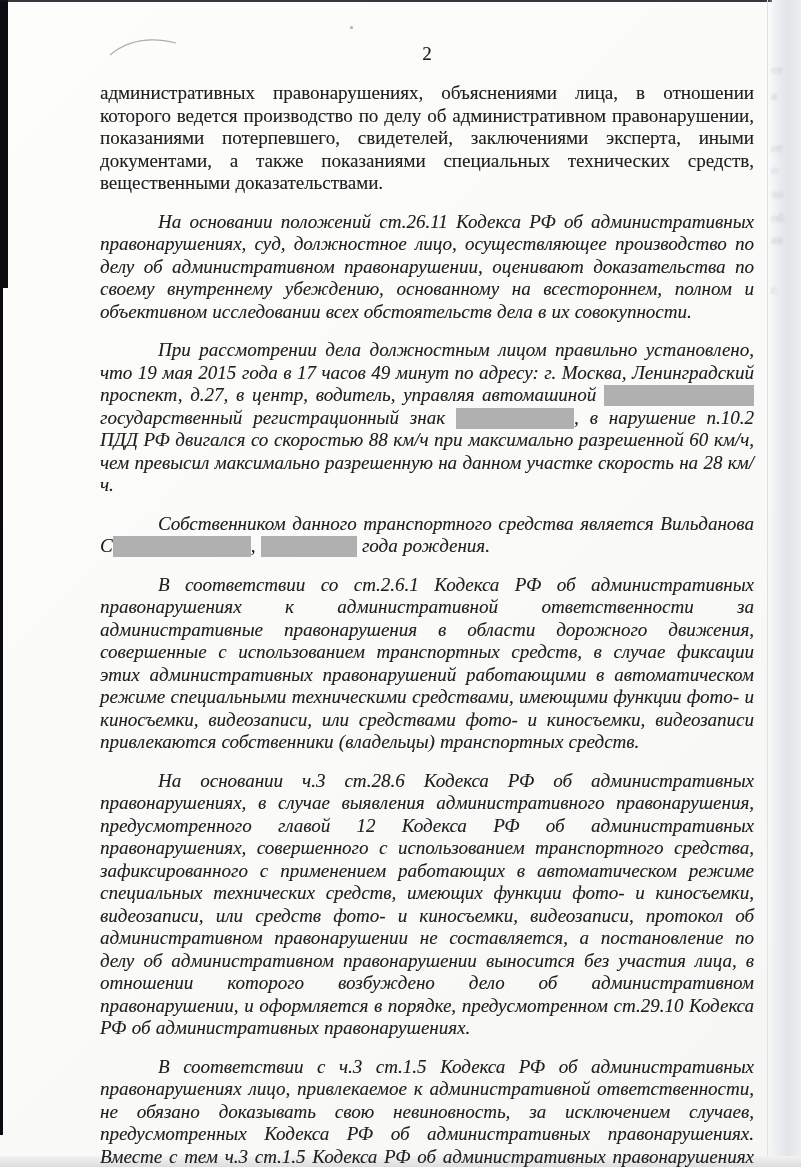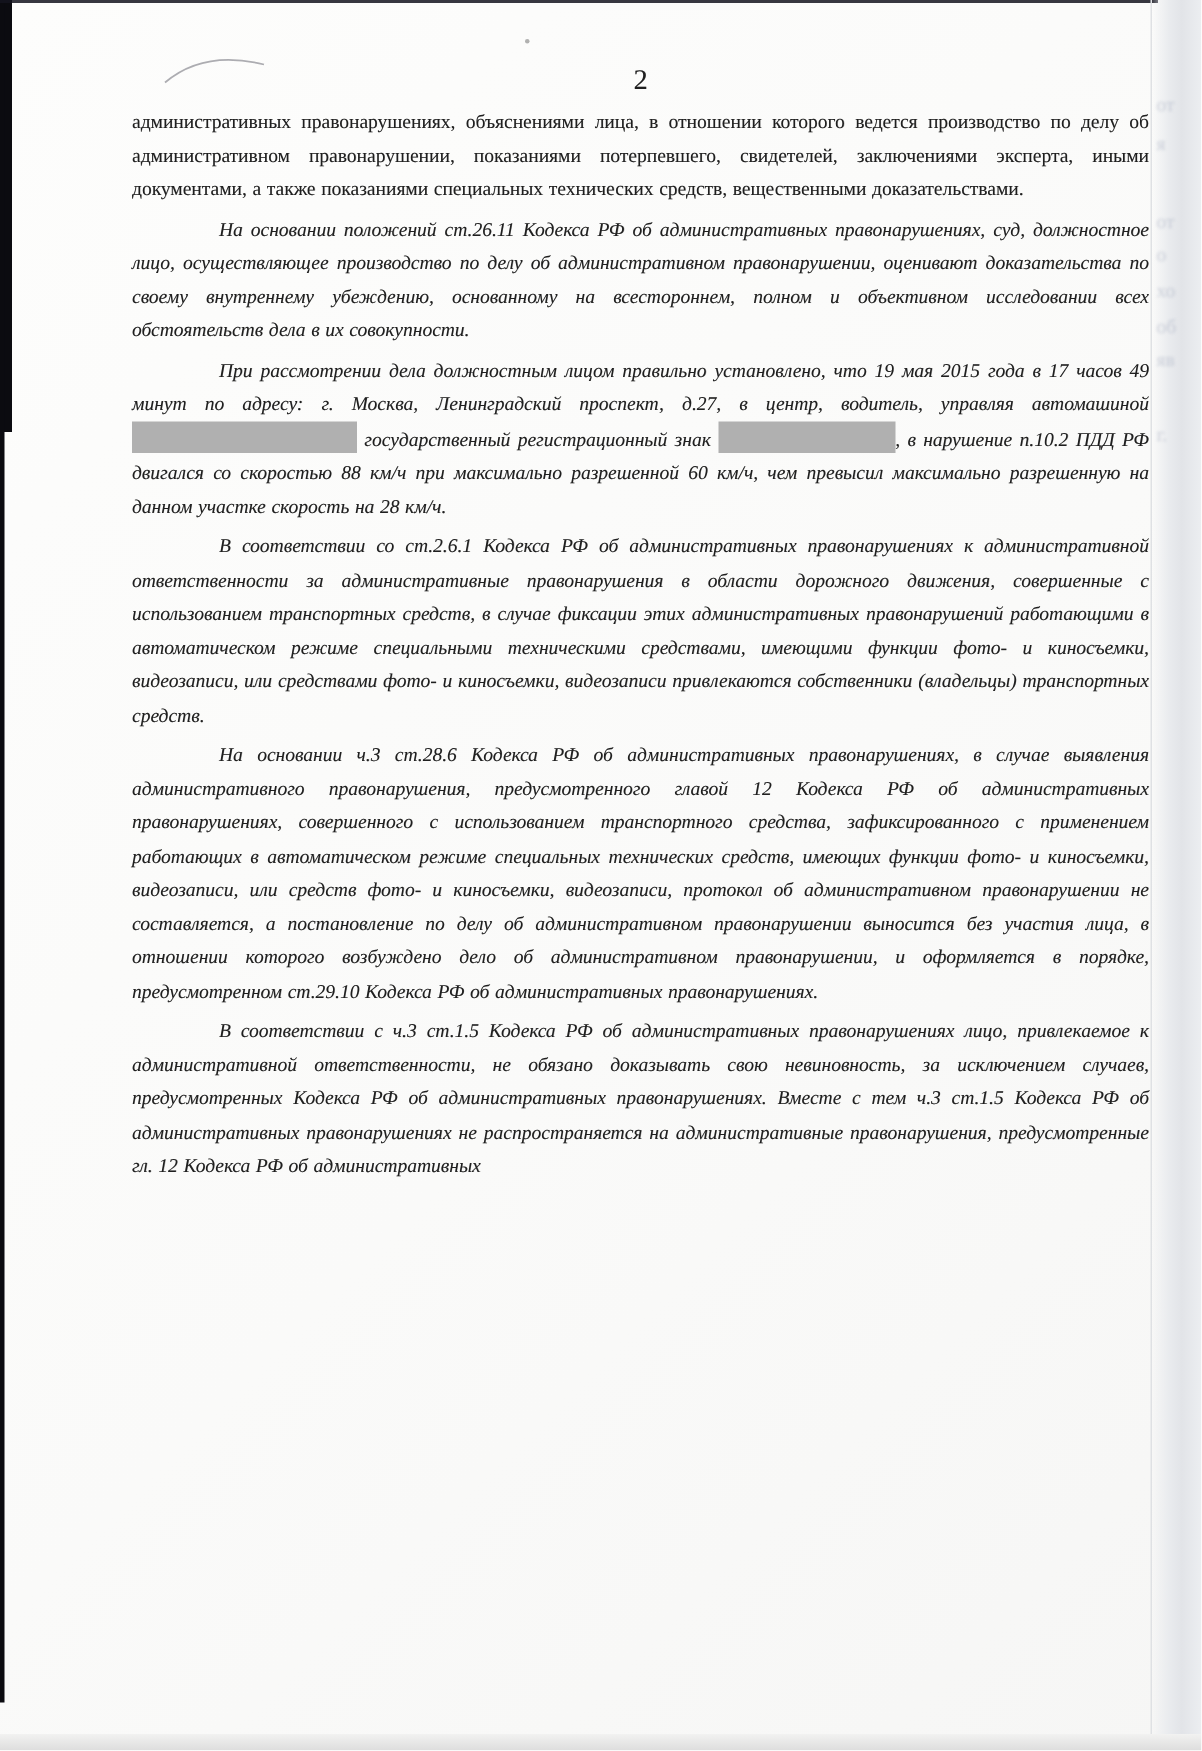--- a/index.html
+++ b/index.html
@@ -25,21 +25,21 @@
     border-left:1px solid #dfe1e4;}
   .scan-arc{position:absolute;left:108px;top:32px;}
   .scan-speck{position:absolute;left:350px;top:26px;width:3px;height:3px;background:#666;opacity:.5;border-radius:50%;}
   .ghost{position:absolute;right:2px;width:28px;color:rgba(150,160,182,.42);
     font-size:13px;filter:blur(1px);text-align:left;user-select:none;}
   
   .content{position:absolute;left:84px;top:42px;width:686px;color:var(--ink,#1f1f1f);}
   .pagenum{text-align:center;font-size:19px;line-height:24px;margin:0 0 1px 0;
     text-shadow:.2px .2px .3px rgba(30,30,30,.35);}
   .para{
-    margin:4px;font-size:13px;line-height:22.5px;text-align:justify;
+    margin:16px;font-size:19px;line-height:22.5px;text-align:justify;
     text-shadow:.2px .2px .3px rgba(30,30,30,.35);
     word-spacing:.5px;
   }
   .para.indent{text-indent:58px;font-style:italic;}
   .redaction{
     display:inline-block;height:21px;vertical-align:-5px;
     background:var(--redact,#b0b0b0);
   }
 </style>
 </head>
@@ -66,19 +66,20 @@
       <span class="ghost" style="top: 232px;">яв</span>
       <span class="ghost" style="top: 282px;">г.</span>
     </div>
 
   <div class="content">
     <div class="pagenum">2</div>
     <div id="doc-body">
         <p class="para"><span>административных правонарушениях, объяснениями лица, в отношении которого ведется производство по делу об административном правонарушении, показаниями потерпевшего, свидетелей, заключениями эксперта, иными документами, а также показаниями специальных технических средств, вещественными доказательствами.</span></p>
         <p class="para indent"><span>На основании положений ст.26.11 Кодекса РФ об административных правонарушениях, суд, должностное лицо, осуществляющее производство по делу об административном правонарушении, оценивают доказательства по своему внутреннему убеждению, основанному на всестороннем, полном и объективном исследовании всех обстоятельств дела в их совокупности.</span></p>
         <p class="para indent"><span>При рассмотрении дела должностным лицом правильно установлено, что 19 мая 2015 года в 17 часов 49 минут по адресу: г. Москва, Ленинградский проспект, д.27, в центр, водитель, управляя автомашиной </span><span class="redaction" style="width: 150px;"></span><span> государственный регистрационный знак </span><span class="redaction" style="width: 118px;"></span><span>, в нарушение п.10.2 ПДД РФ двигался со скоростью 88 км/ч при максимально разрешенной 60 км/ч, чем превысил максимально разрешенную на данном участке скорость на 28 км/ч.</span></p>
+        <p class="para indent"><span>Собственником данного транспортного средства является Вильданова С</span><span class="redaction" style="width: 138px;"></span><span>, </span><span class="redaction" style="width: 96px;"></span><span> года рождения.</span></p>
         <p class="para indent"><span>В соответствии со ст.2.6.1 Кодекса РФ об административных правонарушениях к административной ответственности за административные правонарушения в области дорожного движения, совершенные с использованием транспортных средств, в случае фиксации этих административных правонарушений работающими в автоматическом режиме специальными техническими средствами, имеющими функции фото- и киносъемки, видеозаписи, или средствами фото- и киносъемки, видеозаписи привлекаются собственники (владельцы) транспортных средств.</span></p>
         <p class="para indent"><span>На основании ч.3 ст.28.6 Кодекса РФ об административных правонарушениях, в случае выявления административного правонарушения, предусмотренного главой 12 Кодекса РФ об административных правонарушениях, совершенного с использованием транспортного средства, зафиксированного с применением работающих в автоматическом режиме специальных технических средств, имеющих функции фото- и киносъемки, видеозаписи, или средств фото- и киносъемки, видеозаписи, протокол об административном правонарушении не составляется, а постановление по делу об административном правонарушении выносится без участия лица, в отношении которого возбуждено дело об административном правонарушении, и оформляется в порядке, предусмотренном ст.29.10 Кодекса РФ об административных правонарушениях.</span></p>
         <p class="para indent"><span>В соответствии с ч.3 ст.1.5 Кодекса РФ об административных правонарушениях лицо, привлекаемое к административной ответственности, не обязано доказывать свою невиновность, за исключением случаев, предусмотренных Кодекса РФ об административных правонарушениях. Вместе с тем ч.3 ст.1.5 Кодекса РФ об административных правонарушениях не распространяется на административные правонарушения, предусмотренные гл. 12 Кодекса РФ об административных</span></p>
       </div>
   </div>
 
 </div>
 
 </body></html>

